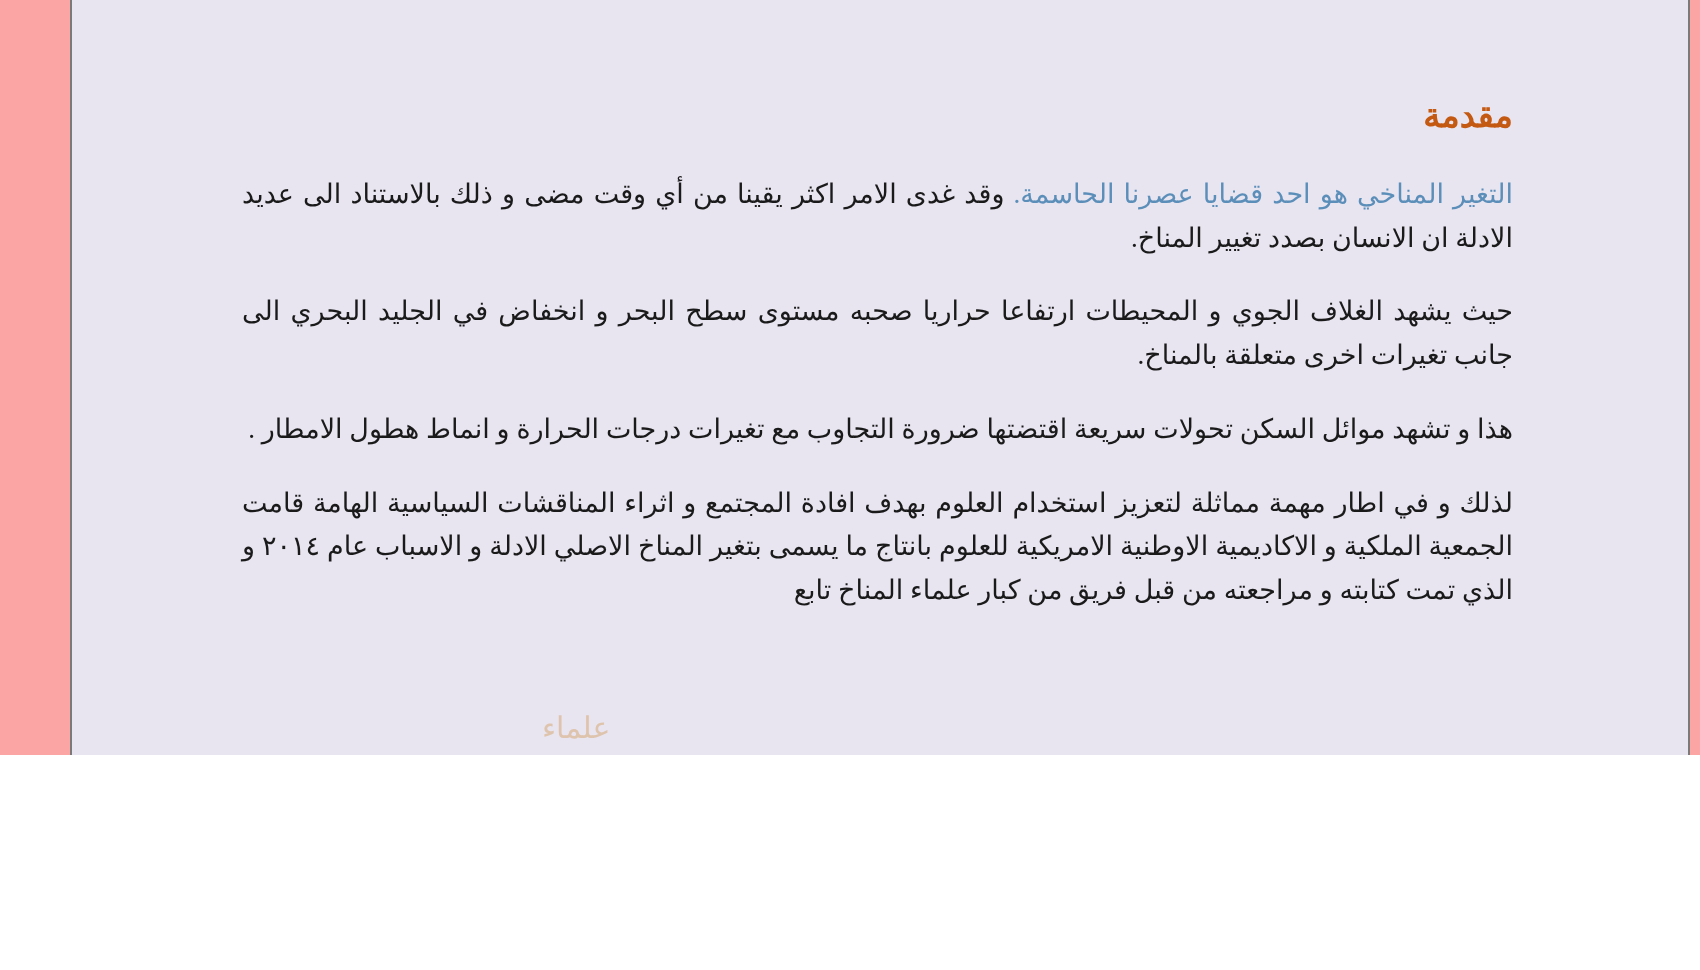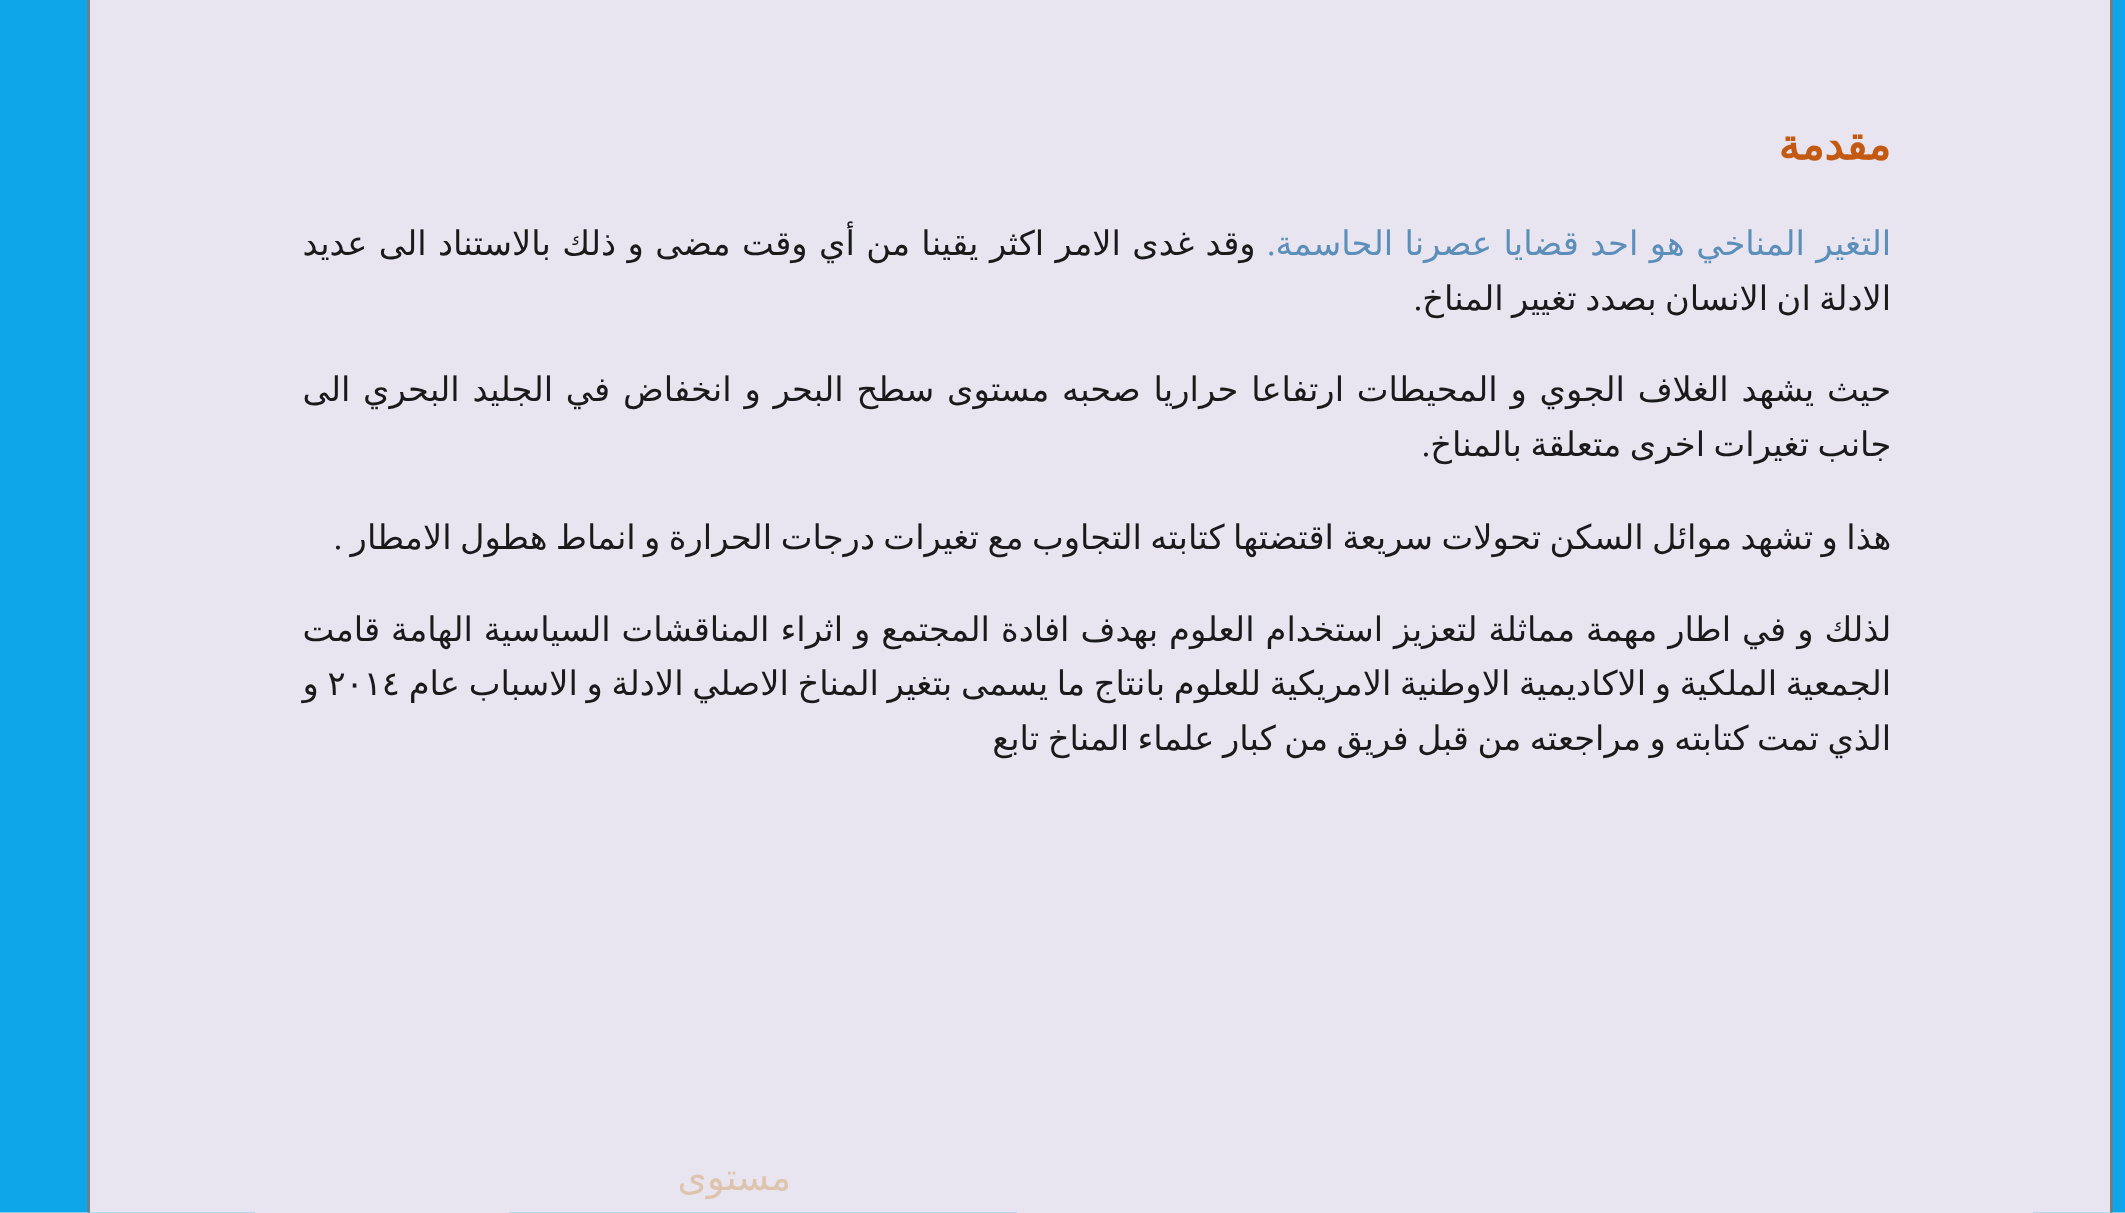--- a/index.html
+++ b/index.html
@@ -9,22 +9,22 @@
   body {
     width: 1700px;
     height: 970px;
     background: #ffffff;
     font-family: "Liberation Serif", serif;
     overflow: hidden;
   }
   .page {
     position: relative;
     width: 1700px;
-    height: 970px;
-    background: #0ea5e9;
+    height: 755px;
+    background: #fca5a5;
     box-sizing: border-box;
   }
   
   .frame-rule {
     position: absolute;
     top: 0;
     bottom: 0;
     width: 2px;
     background: #7a7a7a;
   }
@@ -95,22 +95,22 @@
   <div class="sheet">
     <div class="content">
 
       <h1 class="doc-title">مقدمة</h1>
 
       <p class="para"><span class="hl-blue">التغير المناخي هو احد قضايا عصرنا الحاسمة.</span><span> وقد غدى الامر اكثر يقينا من أي وقت مضى و ذلك بالاستناد الى عديد الادلة  ان الانسان بصدد تغيير المناخ.</span></p>
 
       <p class="para"><span>حيث يشهد الغلاف الجوي و المحيطات ارتفاعا حراريا صحبه  مستوى سطح البحر و انخفاض في الجليد البحري  الى جانب تغيرات اخرى متعلقة بالمناخ.</span></p>
 
 
-      <p class="para"><span>هذا و تشهد موائل السكن تحولات سريعة اقتضتها كتابته التجاوب مع تغيرات درجات الحرارة و انماط هطول الامطار .</span></p>
+      <p class="para"><span>هذا و تشهد موائل السكن تحولات سريعة اقتضتها ضرورة التجاوب مع تغيرات درجات الحرارة و انماط هطول الامطار .</span></p>
 
       <p class="para"><span>لذلك و في اطار مهمة مماثلة لتعزيز استخدام العلوم بهدف افادة المجتمع و اثراء المناقشات السياسية الهامة قامت الجمعية الملكية و الاكاديمية الاوطنية الامريكية للعلوم بانتاج ما يسمى بتغير المناخ الاصلي الادلة و الاسباب عام ٢٠١٤ و الذي تمت كتابته و مراجعته من قبل فريق من كبار  علماء المناخ تابع</span></p>
 
     </div>
 
-    <div class="watermark">مستوى</div>
+    <div class="watermark">علماء</div>
   </div>
 
 </div>
 
 </body></html>

